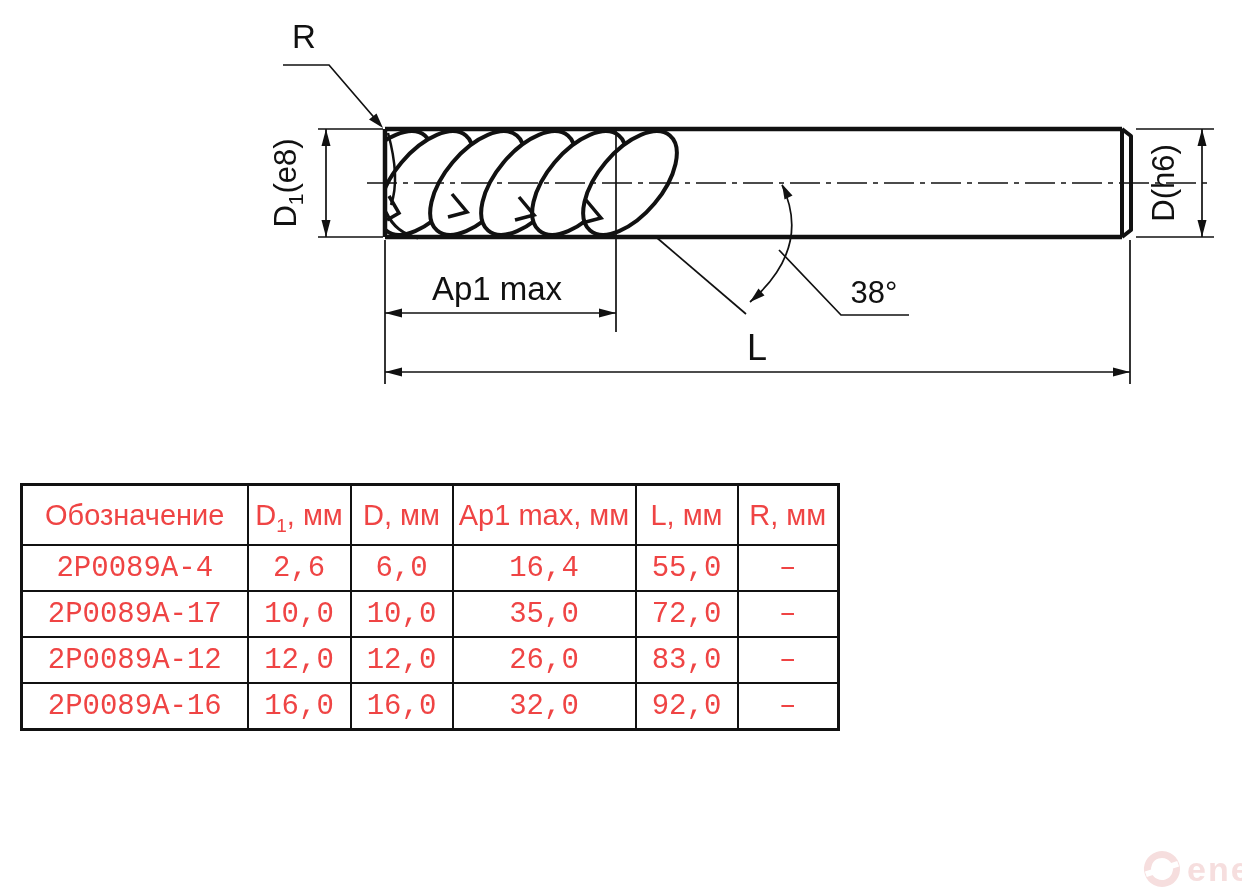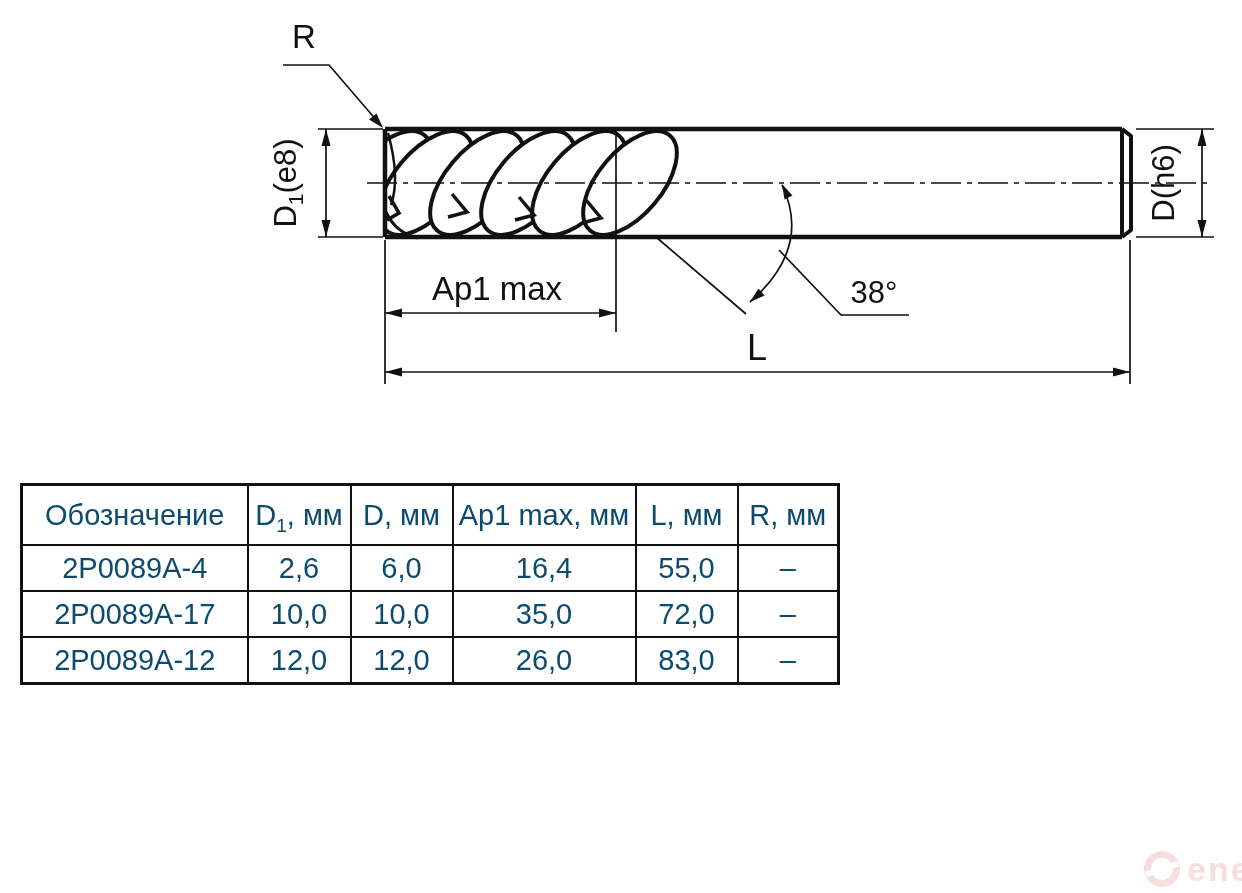--- a/index.html
+++ b/index.html
@@ -14,25 +14,25 @@
     border-collapse:collapse;table-layout:fixed;
     font-family:"Liberation Sans",sans-serif;
   }
   .spec-table,
   .spec-table th,
   .spec-table td{border:2px solid #111;}
   .spec-table{border-width:3px;}
   .spec-table th,
   .spec-table td{
     text-align:center;vertical-align:middle;
-    font-size:29px;font-weight:400;color:#0c4a6e;
+    font-size:29px;font-weight:400;color:#ef4444;
     padding:0 4px;overflow:hidden;white-space:nowrap;
   }
   .spec-table thead th{height:58px;}
-  .spec-table tbody td{height:44px;}
+  .spec-table tbody td{height:44px;font-family:Liberation Mono, monospace;}
   .spec-table sub{font-size:19px;line-height:0;}
   
   .watermark{
     position:absolute;left:1144px;top:851px;
     display:flex;align-items:center;gap:7px;
   }
   .wm-ring{
     width:36px;height:36px;box-sizing:border-box;
     border:7px solid #f6dede;border-radius:50%;
     position:relative;transform:rotate(-18deg);flex:0 0 auto;
@@ -180,20 +180,28 @@
         <td>–</td>
       </tr>
       <tr>
         <td>2P0089A-12</td>
         <td>12,0</td>
         <td>12,0</td>
         <td>26,0</td>
         <td>83,0</td>
         <td>–</td>
       </tr>
+      <tr>
+        <td>2P0089A-16</td>
+        <td>16,0</td>
+        <td>16,0</td>
+        <td>32,0</td>
+        <td>92,0</td>
+        <td>–</td>
+      </tr>
     </tbody>
   </table>
 
   <div class="watermark">
     <span class="wm-ring"></span>
     <span class="wm-text">enex</span>
   </div>
 
 </div>
 

